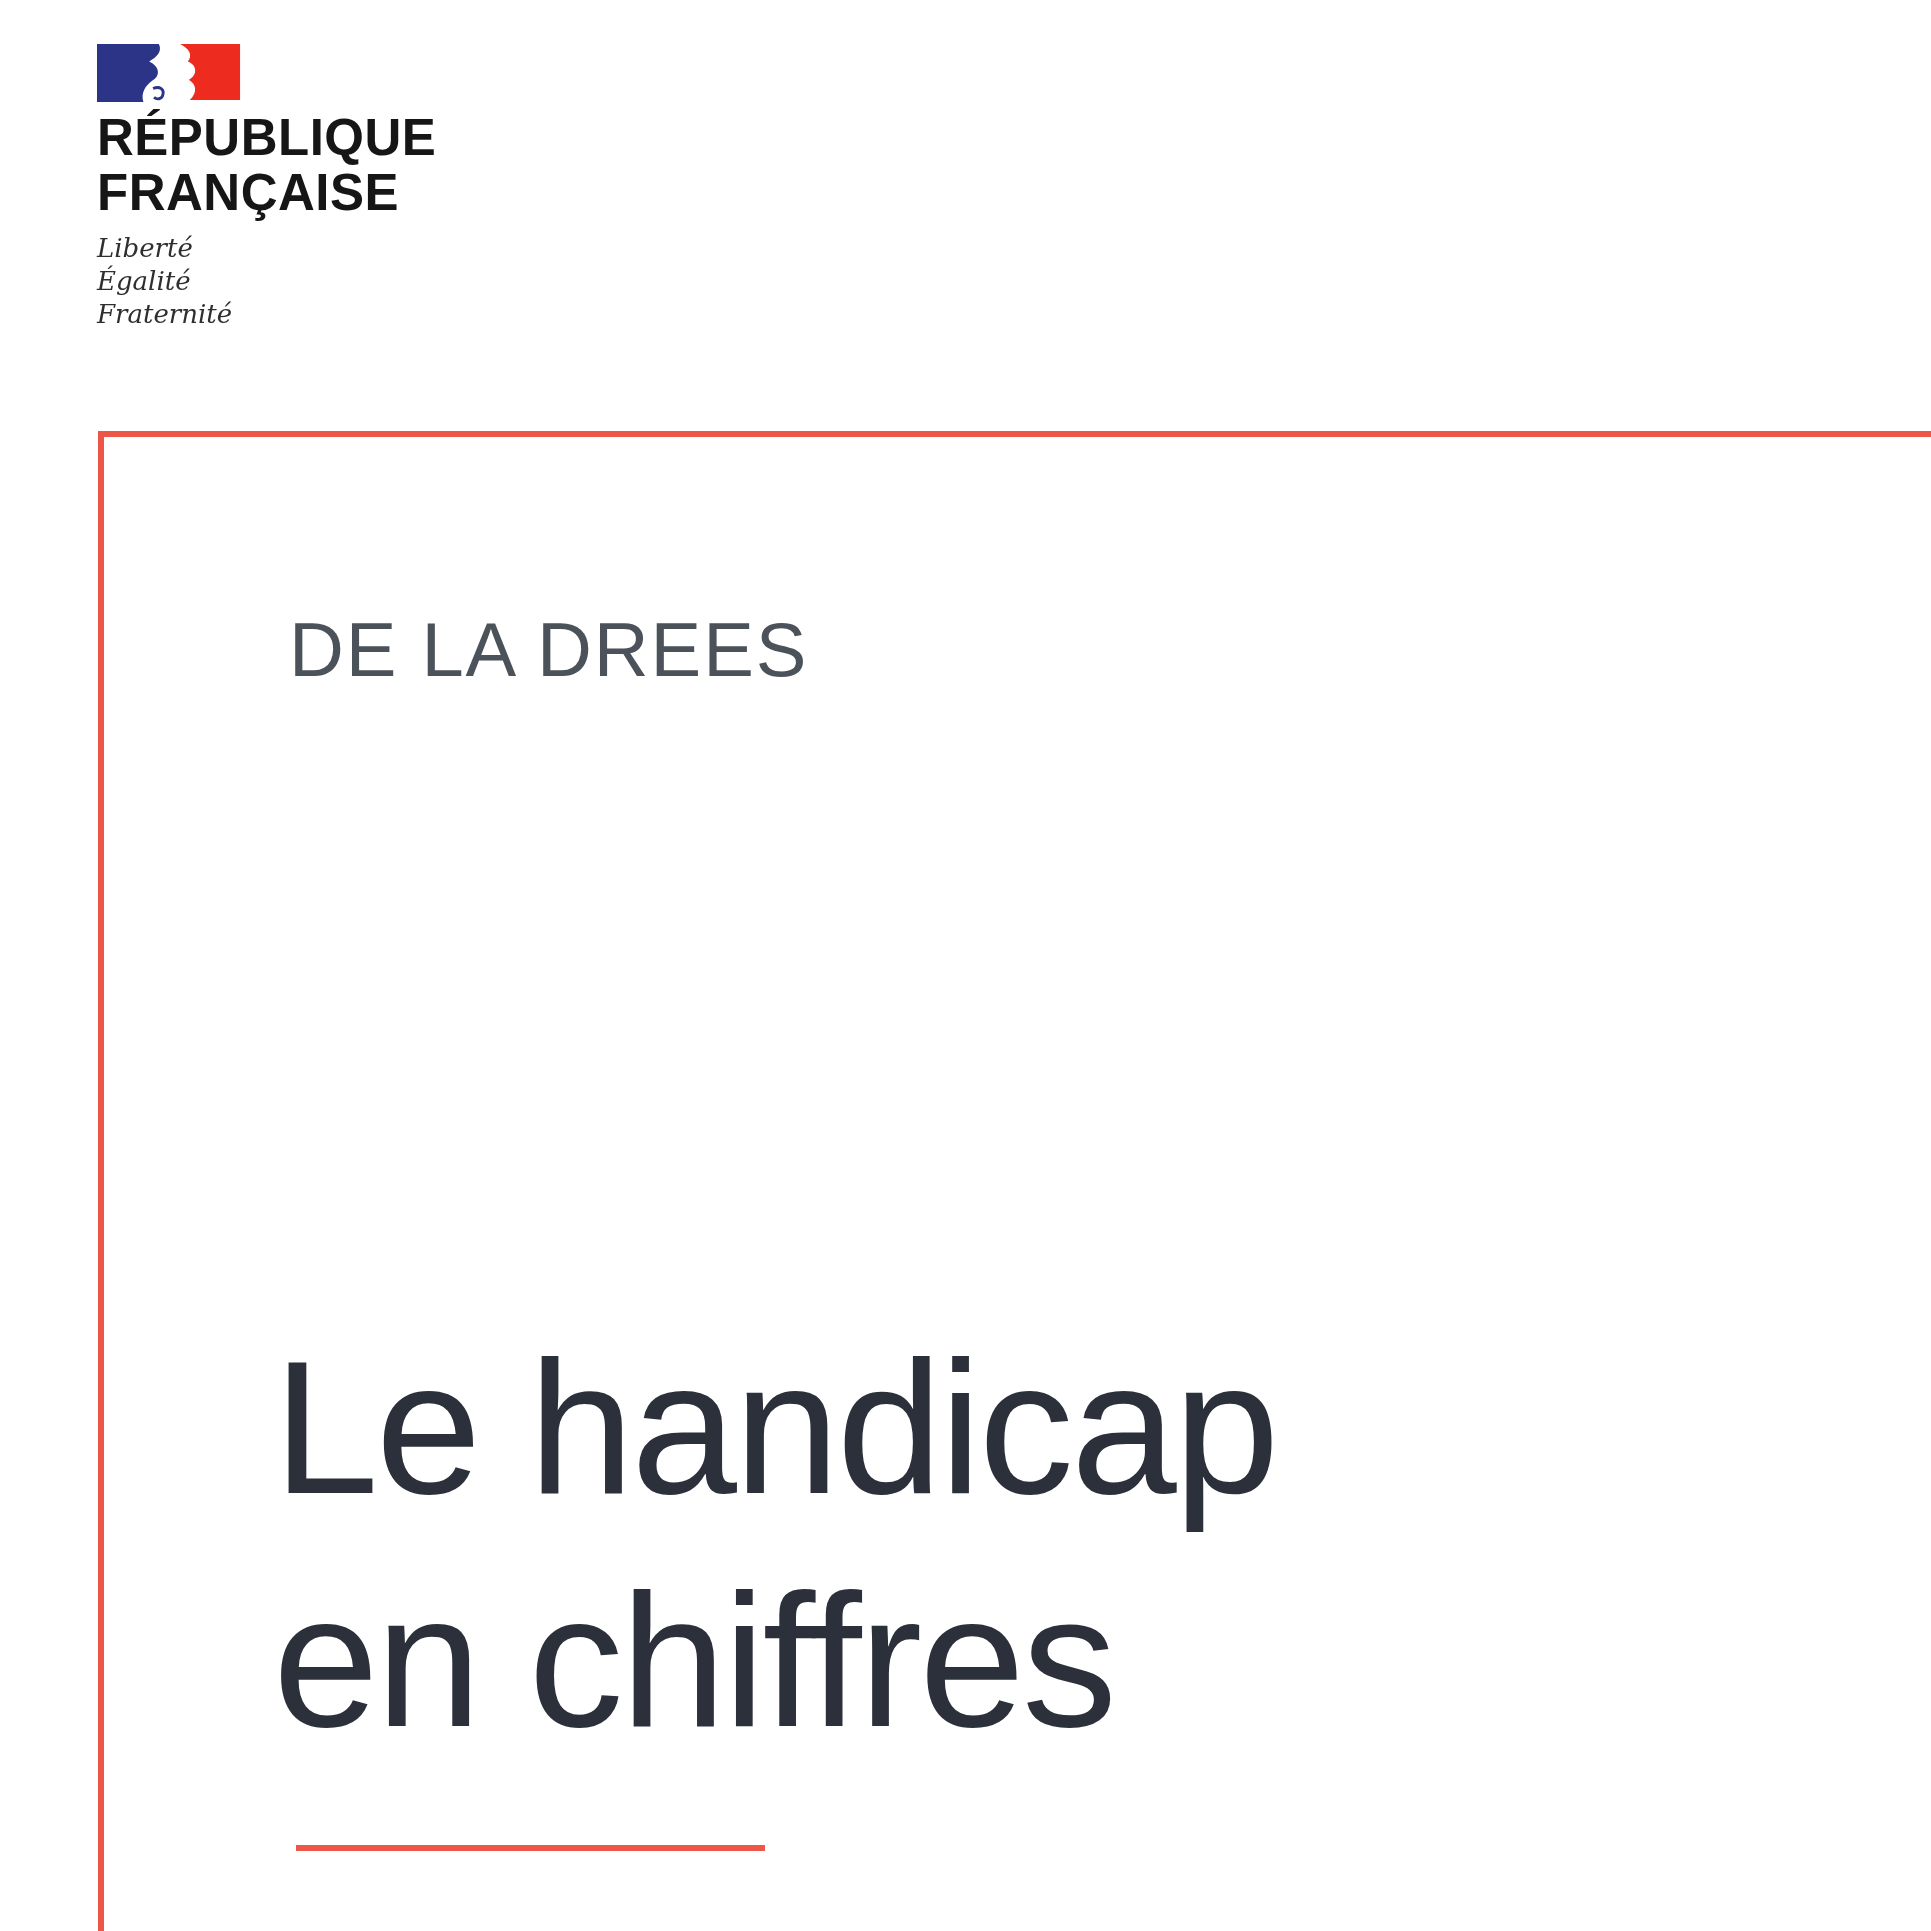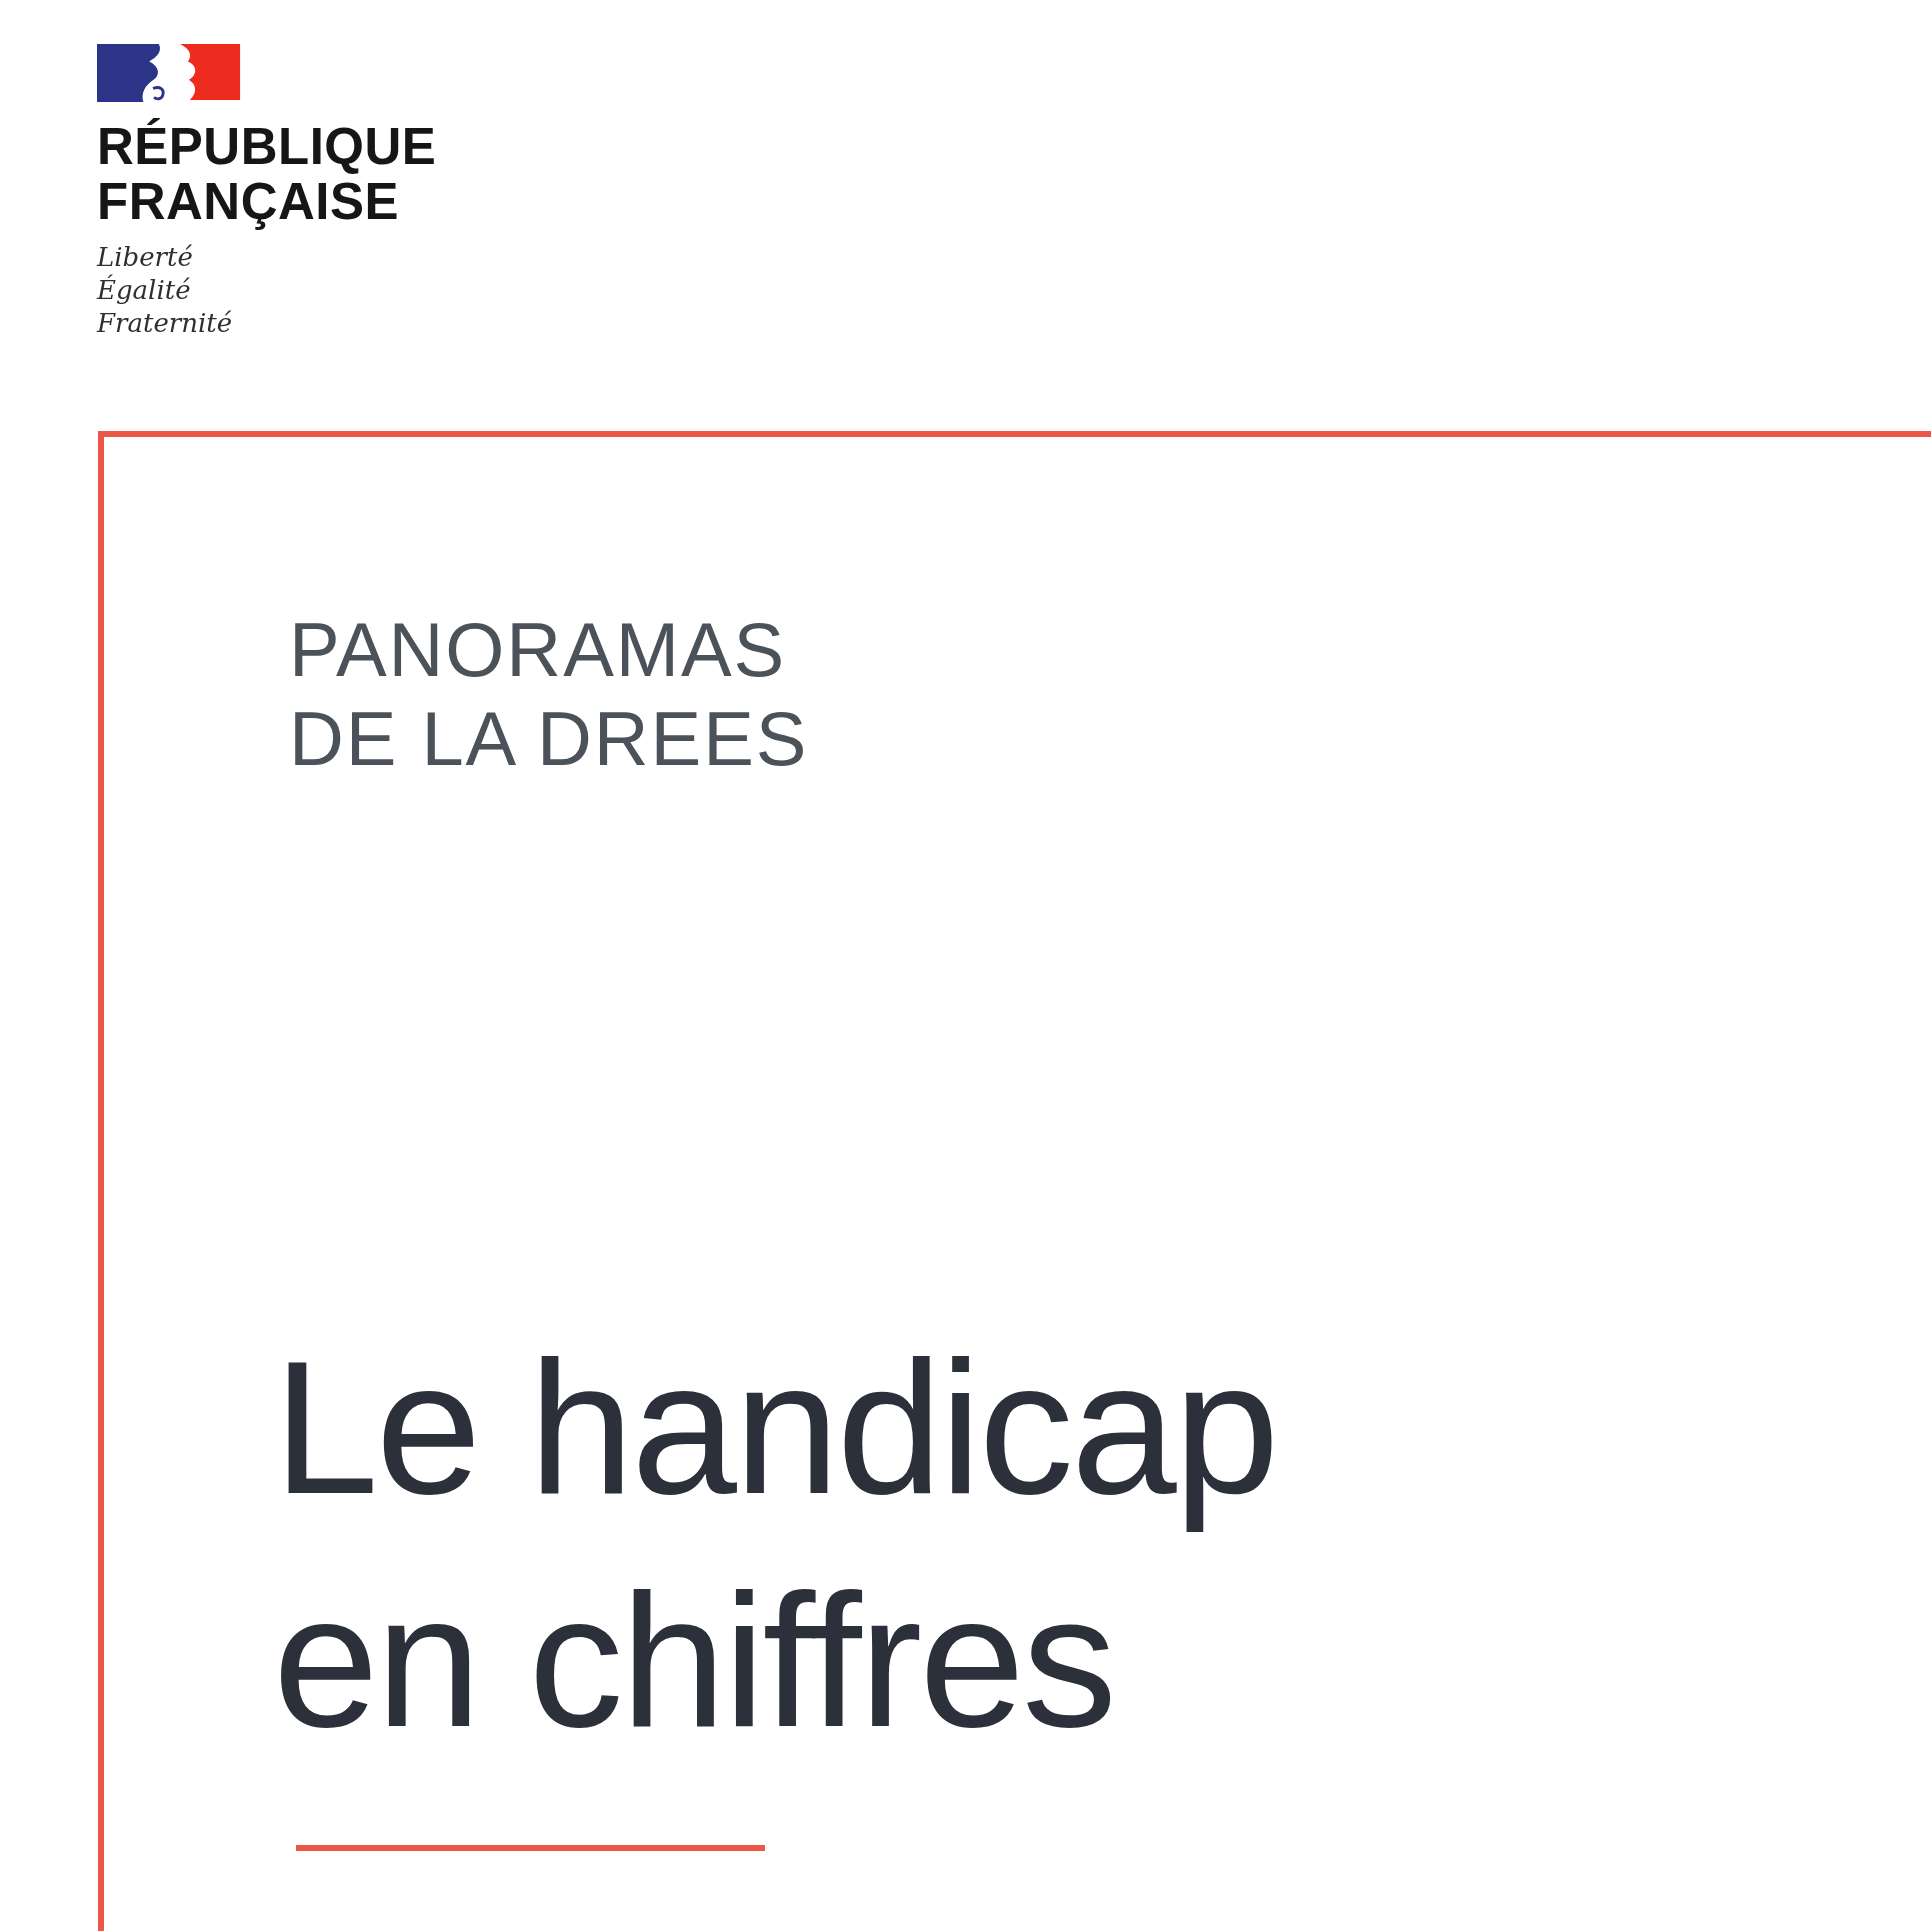--- a/index.html
+++ b/index.html
@@ -13,21 +13,21 @@
   }
   .page { position: absolute; inset: 0; }
 
   
   .gov-block { position: absolute; left: 97px; top: 44px; }
   .flag { width: 145px; height: 58px; display: block; }
   .flag .b { fill: var(--logo_blue); }
   .flag .r { fill: var(--logo_red); }
   .flag .curl { fill: none; stroke: var(--logo_blue); stroke-width: 3; }
   .gov-name {
-    margin-top: 17px;
+    margin-top: 8px;
     font-weight: 700;
     font-size: 51px;
     line-height: 55px;
     letter-spacing: 0.5px;
     color: var(--ink);
   }
   .motto {
     margin-top: 12px;
     font-family: "DejaVu Serif", serif;
     font-style: italic;
@@ -96,21 +96,20 @@
       <div>Liberté</div>
       <div>Égalité</div>
       <div>Fraternité</div>
     </div>
   </header>
 
   <div class="frame-top"></div>
   <div class="frame-left"></div>
 
   <div class="collection">
-    <div class="coll-line">PANORAMAS</div>
     <div class="coll-line">DE LA DREES</div>
   </div>
 
   <h1 class="title">
     <span class="title-line">Le handicap</span>
     <span class="title-line">en chiffres</span>
   </h1>
 
   <div class="title-rule"></div>
 

